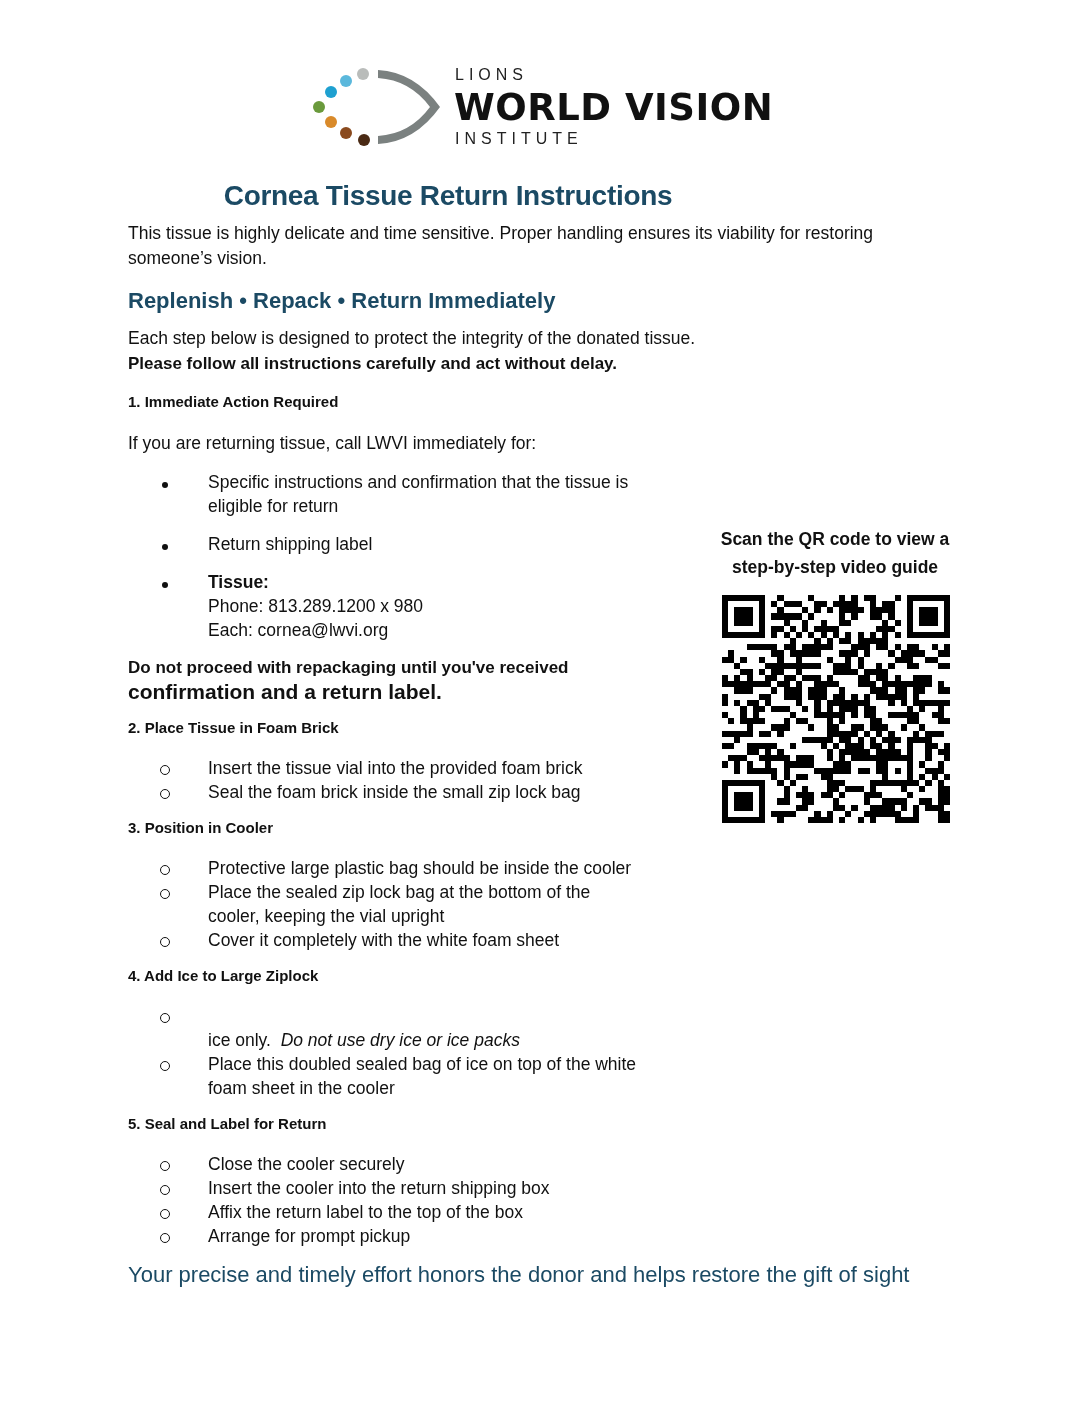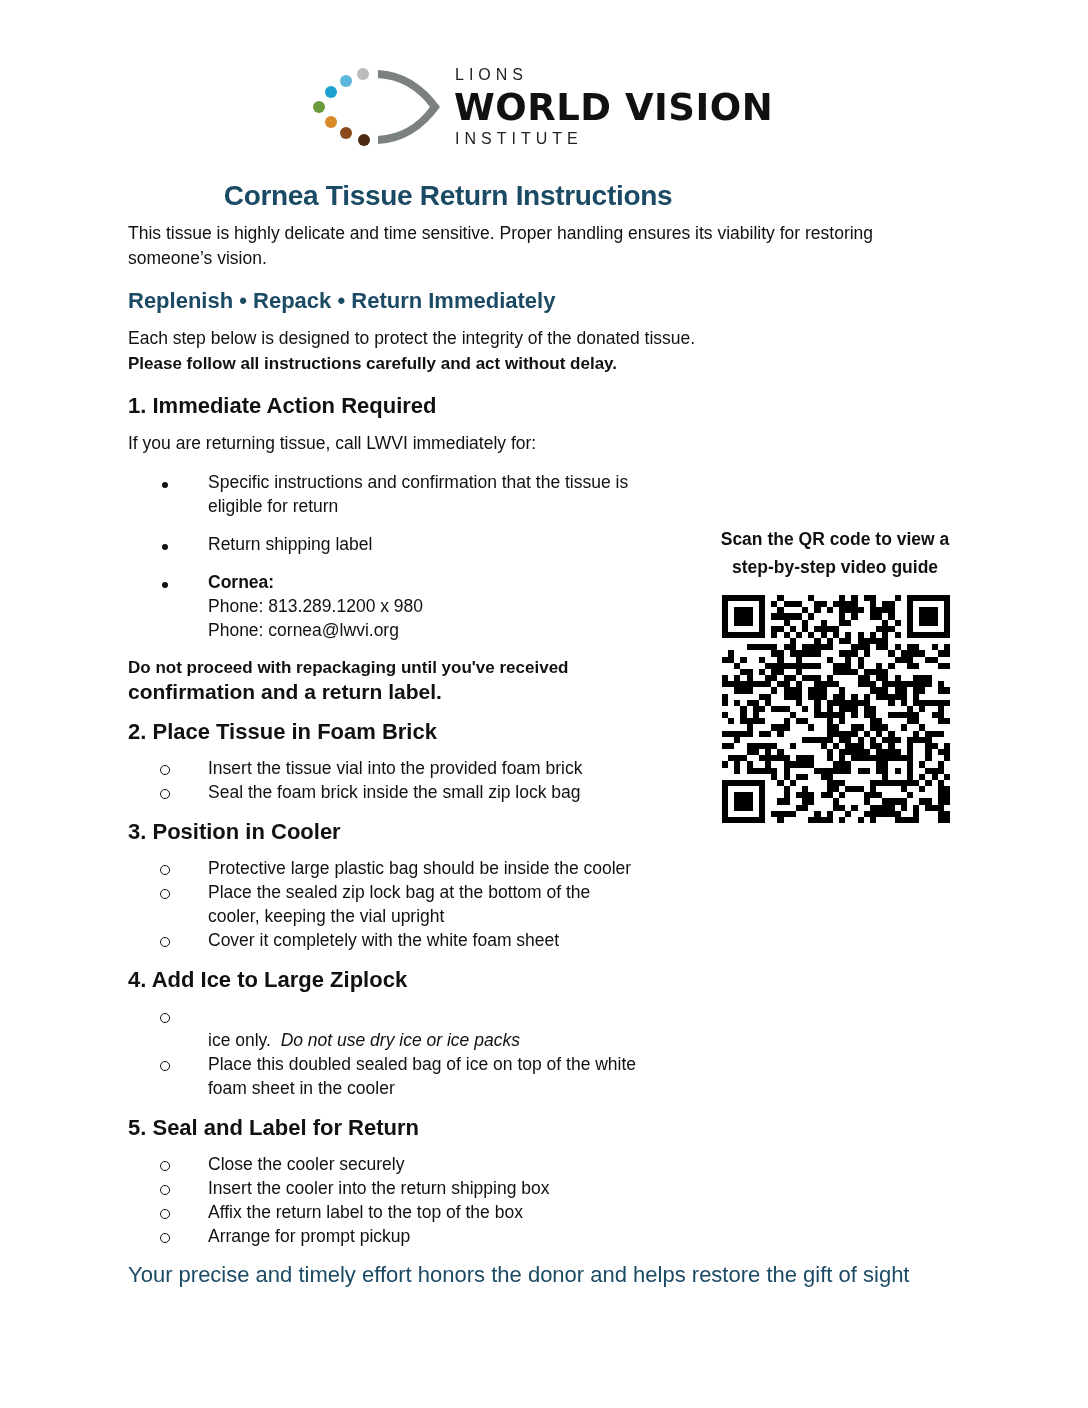--- a/index.html
+++ b/index.html
@@ -5,21 +5,21 @@
   html, body { margin:0; padding:0; background:#ffffff; }
   body { width:1088px; height:1408px; position:relative; overflow:hidden;
          font-family:"Liberation Sans", sans-serif; color:#111; }
   .abs { position:absolute; }
   .logo-text-small { font-family:Liberation Sans, sans-serif; font-size:16px; letter-spacing:5px; color:#222; font-weight:normal; }
   .logo-text-big { font-family:"DejaVu Sans", sans-serif; font-size:37px; font-weight:bold; color:#111; letter-spacing:0.5px; transform:scaleX(1.0); }
   .title { color:#1b4a64; font-size:28px; font-weight:bold; text-align:center; width:896px; left:0; top:180px; letter-spacing:-0.3px; }
   .body-text { font-size:17.5px; line-height:25px; color:#111; }
   .subhead { color:#1b4a64; font-size:22px; font-weight:bold; }
   .bold { font-weight:bold; }
-  .step-head { font-size:22px; font-weight:bold; }
+  .step-head { font-size:15px; font-weight:bold; }
   .list-row { position:absolute; left:128px; width:540px; font-size:17.5px; line-height:24px; }
   .list-row .mark { position:absolute; left:30px; top:0; width:14px; text-align:center; }
   .list-row .txt { position:absolute; left:64px; width:490px;margin-left:16px; }
   .circ { display:inline-block; width:8px; height:8px; border:1.3px solid #111; border-radius:50%; margin-top:9px; }
   .dot { display:inline-block; width:6px; height:6px; background:#111; border-radius:50%; margin-top:9px; }
   .footer { color:#1b4a64; font-size:22px; left:128px; top:1262px; }
   .qr-caption { left:690px; width:290px; text-align:center; font-size:17.5px; font-weight:bold; line-height:28px; top:525px; }
   #qr { left:722px; top:595px; width:228px; height:228px; }
 </style>
 </head>
@@ -58,23 +58,23 @@
   <span class="mark"><span class="dot"></span></span>
   <span class="txt"><span>Specific instructions and confirmation that the tissue is</span><br><span>eligible for return</span></span>
 </div>
 <div class="list-row" style="top:532px;">
   <span class="mark"><span class="dot"></span></span>
   <span class="txt">Return shipping label</span>
 </div>
 <div class="list-row" style="top:570px;">
   <span class="mark"><span class="dot"></span></span>
   <span class="txt">
-    <span class="bold">Cornea:</span><br>
+    <span class="bold">Tissue:</span><br>
     <span>Phone: 813.289.1200 x 980</span><br>
-    <span>Phone: cornea@lwvi.org</span>
+    <span>Each: cornea@lwvi.org</span>
   </span>
 </div>
 
 <div class="abs bold" style="left:128px;top:656px;font-size:17px;line-height:24px;">Do not proceed with repackaging until you've received</div>
 <div class="abs bold" style="left:128px;top:680px;font-size:21px;line-height:24px;">confirmation and a return label.</div>
 
 <div class="abs step-head" style="left:128px;top:719px;">2. Place Tissue in Foam Brick</div>
 <div class="list-row" style="top:756px;">
   <span class="mark"><span class="circ"></span></span>
   <span class="txt">Insert the tissue vial into the provided foam brick</span>

